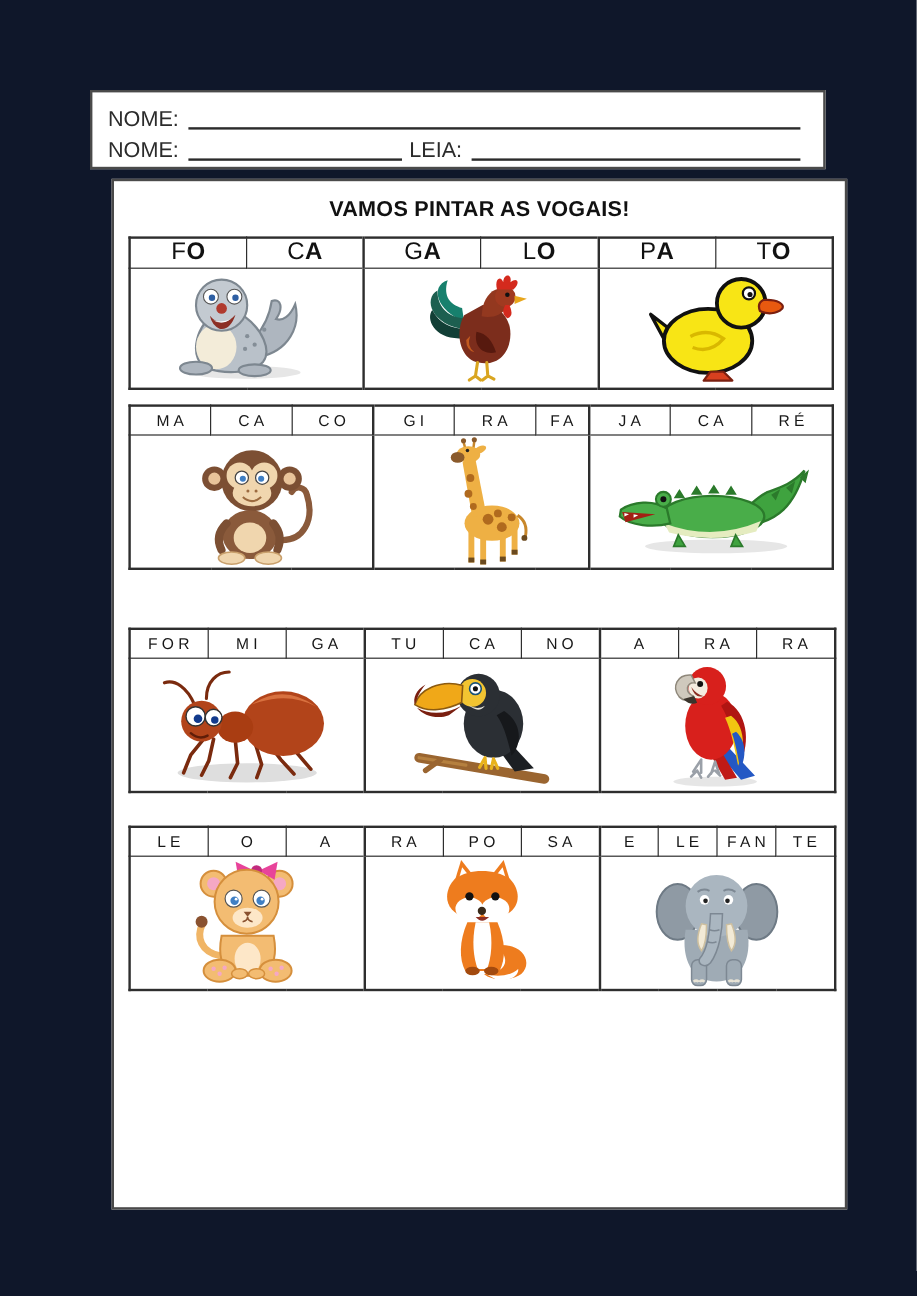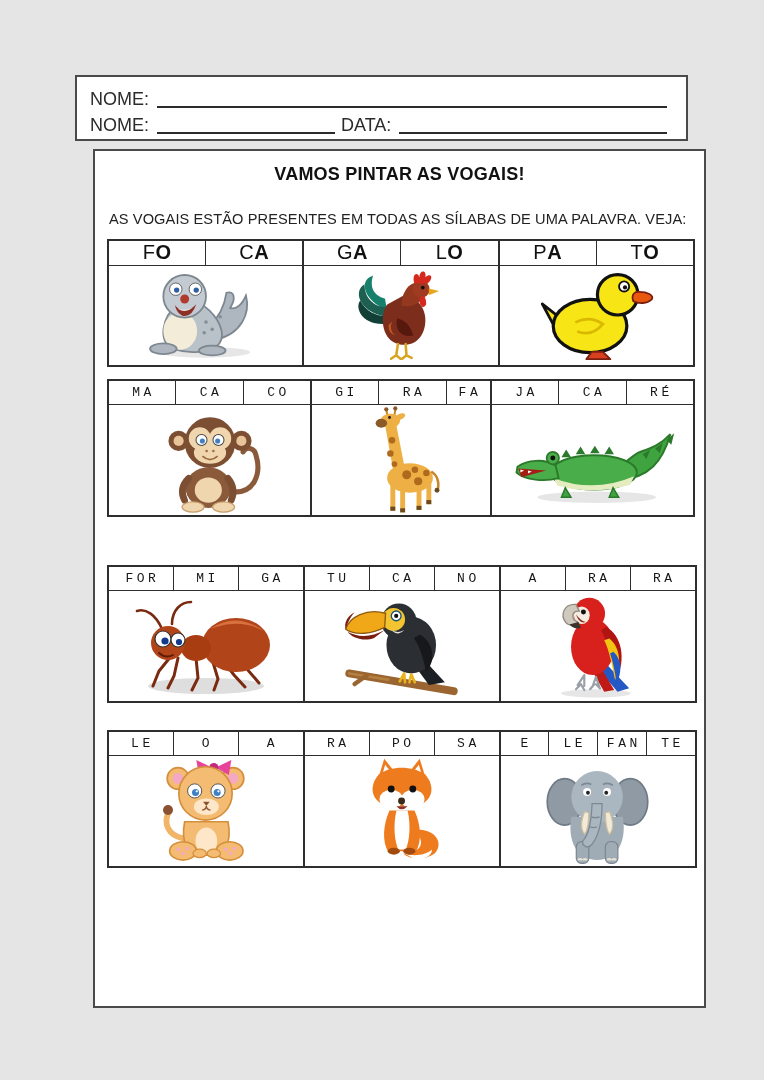--- a/index.html
+++ b/index.html
@@ -1,18 +1,18 @@
 <!DOCTYPE html>
 <html><head>
 <meta charset="utf-8">
 <style>
   * { margin:0; padding:0; box-sizing:border-box; }
   html,body { width:764px; height:1080px; background:#ffffff; overflow:hidden;
     font-family:"Liberation Sans", sans-serif; color:#1f1f1f; }
-  .page { position:relative; width:764px; height:1080px; background:#e5e5e5; }
+  .page { position:relative; width:764px; height:1080px; background:#0f172a; }
 
   
   .header-box { position:absolute; left:75px; top:75px; width:613px; height:66px;
     border:2px solid #4a4a4a; background:#fff; padding:7px 13px 6px 13px; }
   .hb-row { display:flex; align-items:flex-end; height:26px; font-size:18px; color:#2b2b2b; }
   .hb-label { white-space:nowrap; line-height:1.15; }
   .blank { border-bottom:2px solid #2b2b2b; height:18px; margin:0 6px 2px 8px; }
   .blank.grow { flex:1; }
   .blank.fixed { width:178px; }
 
@@ -24,21 +24,21 @@
   .instr { margin:26px 14px 0 14px; font-size:14.6px; color:#222; letter-spacing:0.1px; }
 
   
   table { border-collapse:collapse; table-layout:fixed; width:588px; margin:12px 0 0 12px;
     border:2px solid #2e2e2e; background:#fff; }
   td { border:1.5px solid #2e2e2e; text-align:center; vertical-align:middle; overflow:hidden; }
   td.gs { border-left-width:2.5px; }   
   .syl-ex td { height:25px; font-size:20px; letter-spacing:0.5px; color:#111; }
   .syl-ex .pre { font-weight:normal; }
   .syl-ex .vow { font-weight:bold; }
-  .syl td.cell { height:24px; font-family:Liberation Mono, monospace;
+  .syl td.cell { height:24px; font-family:Liberation Sans, sans-serif;
     font-size:13px; letter-spacing:3.5px; padding-left:3px; color:#171717; }
   .img-row-ex td { height:101px; }
   .img-row td { height:112px; }
   .t-gap-a { margin-top:12px; }
   .t-gap-b { margin-top:48px; }
   .t-gap-c { margin-top:27px; }
   td svg { display:block; margin:0 auto; }
 </style>
 </head>
 <body>
@@ -46,30 +46,29 @@
 <div class="page">
 
   <div class="header-box">
     <div class="hb-row">
       <span class="hb-label">NOME:</span>
       <span class="blank grow"></span>
     </div>
     <div class="hb-row">
       <span class="hb-label">NOME:</span>
       <span class="blank fixed"></span>
-      <span class="hb-label">DATA:</span>
+      <span class="hb-label">LEIA:</span>
       <span class="blank grow"></span>
     </div>
   </div>
 
   <div class="main-box">
 
     <div class="title">VAMOS PINTAR AS VOGAIS!</div>
 
-    <div class="instr">AS VOGAIS ESTÃO PRESENTES EM TODAS AS SÍLABAS DE UMA PALAVRA. VEJA:</div>
 
     <table>
       <tbody>
           <tr class="syl-ex">
         <td><span class="pre">F</span><span class="vow">O</span></td>
         <td><span class="pre">C</span><span class="vow">A</span></td>
         <td class="gs"><span class="pre">G</span><span class="vow">A</span></td>
         <td><span class="pre">L</span><span class="vow">O</span></td>
         <td class="gs"><span class="pre">P</span><span class="vow">A</span></td>
         <td><span class="pre">T</span><span class="vow">O</span></td>

